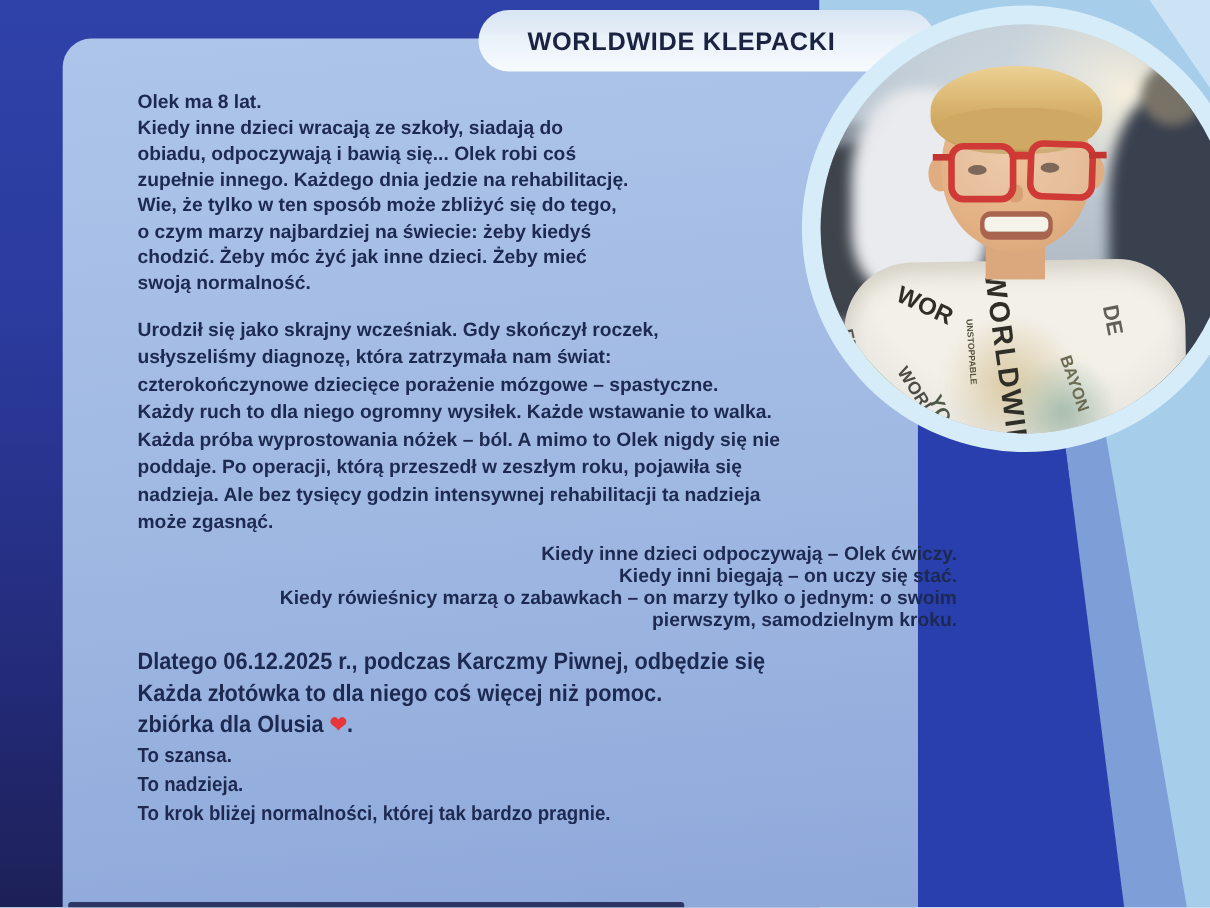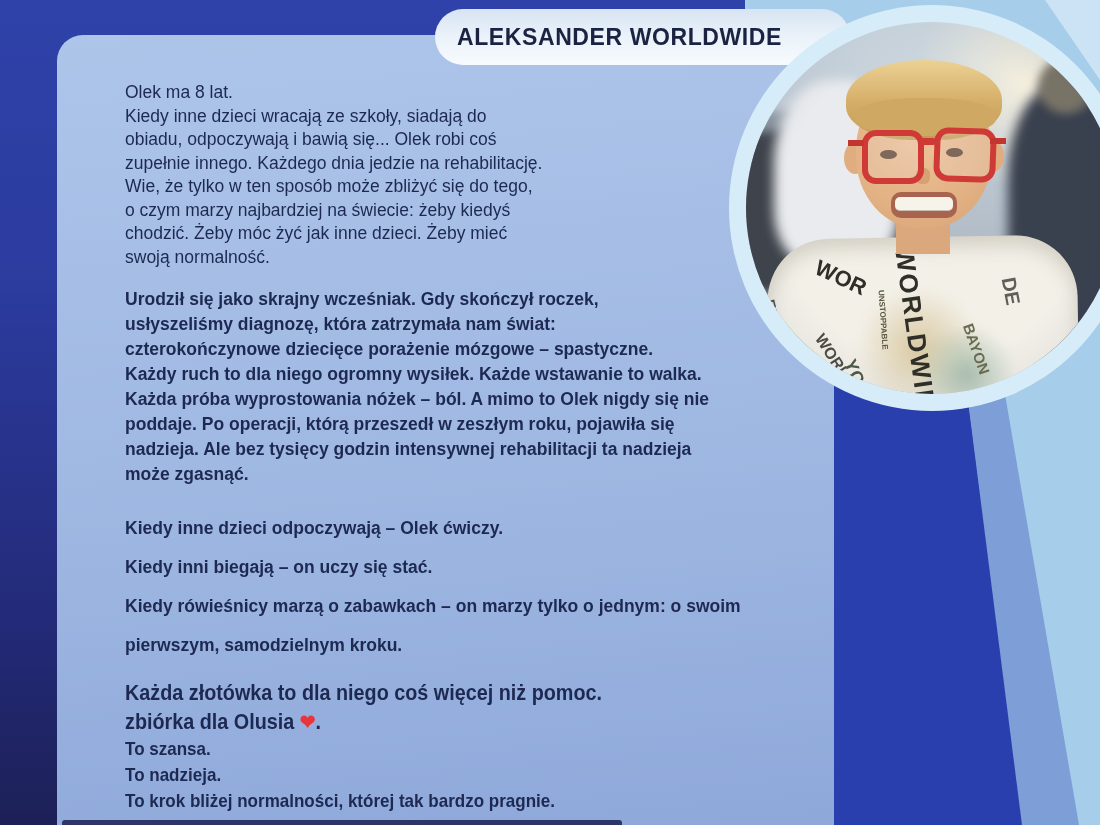--- a/index.html
+++ b/index.html
@@ -33,23 +33,23 @@
   
   .panel{
     position:absolute;left:57px;top:35px;width:777px;height:790px;
     border-radius:26px 26px 0 0;
     background:linear-gradient(175deg,#aec5ea 0%,#9fb8e2 55%,#8ea8da 100%);
   }
   .content{
     position:absolute;left:68px;top:46px;width:745px;color:#1d2951;
   }
   .pre{white-space:pre-line;}
-  .p1{font-size:17.5px;line-height:23.5px;font-weight:normal;}
+  .p1{font-size:17.5px;line-height:23.5px;font-weight:bold;}
   .p2{margin-top:18px;font-size:17.5px;line-height:25px;font-weight:bold;}
-  .p3{margin-top:22px;font-size:17.5px;line-height:39px;font-weight:bold;}
+  .p3{margin-top:6px;font-size:17.5px;line-height:20px;font-weight:bold;text-align:right;}
   .cond{display:inline-block;transform:scaleX(.92);transform-origin:0 0;}
   .event{margin-top:14px;font-size:21.5px;line-height:28.5px;font-weight:bold;}
   .closing{font-size:18.5px;line-height:26px;font-weight:bold;}
   .heart{color:#e8353a;font-size:.95em;}
   .bottom-cut{
     position:absolute;left:62px;top:820px;width:560px;height:6px;
     background:#1c2150;border-radius:3px 3px 0 0;opacity:.85;
   }
   
   .pill{
@@ -149,37 +149,38 @@
 Każda próba wyprostowania nóżek – ból. A mimo to Olek nigdy się nie
 poddaje. Po operacji, którą przeszedł w zeszłym roku, pojawiła się
 nadzieja. Ale bez tysięcy godzin intensywnej rehabilitacji ta nadzieja
 może zgasnąć.</div>
       <div class="p3 pre">Kiedy inne dzieci odpoczywają – Olek ćwiczy.
 Kiedy inni biegają – on uczy się stać.
 Kiedy rówieśnicy marzą o zabawkach – on marzy tylko o jednym: o swoim
 pierwszym, samodzielnym kroku.</div>
 
       <div class="event">
+        <div><span class="cond">Dlatego 06.12.2025 r., podczas Karczmy Piwnej, odbędzie się</span></div>
         <div><span class="cond">Każda złotówka to dla niego coś więcej niż pomoc.</span></div>
         <div><span class="cond"><span>zbiórka dla Olusia</span> <span class="heart">❤</span><span>.</span></span></div>
       </div>
 
       <div class="closing">
         <span class="cond pre">To szansa.
 To nadzieja.
 To krok bliżej normalności, której tak bardzo pragnie.</span>
       </div>
 
     </div>
   </div>
 
   <div class="bottom-cut"></div>
 
   <div class="pill">
-    <span class="pill-title">ALEKSANDER WORLDWIDE</span>
+    <span class="pill-title">WORLDWIDE KLEPACKI</span>
   </div>
 
   <div class="photo-ring">
     <div class="photo">
       <div class="ph-sun"></div>
       <div class="ph-car-glass"></div>
       <div class="ph-car"></div>
       <div class="ph-person-white"></div>
       <div class="ph-person-right"></div>
       <div class="ph-head-right"></div>

